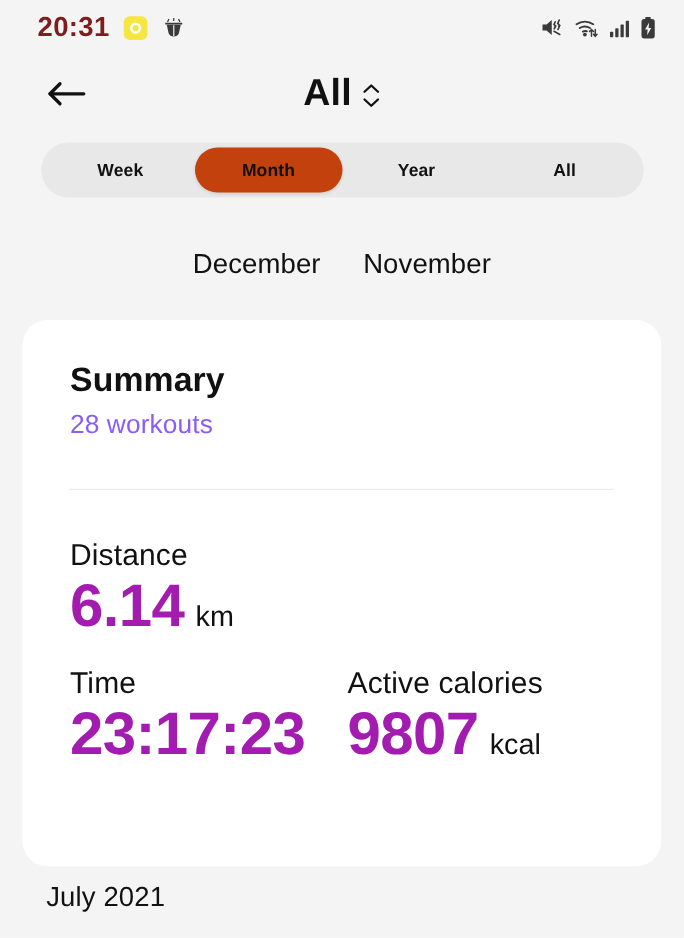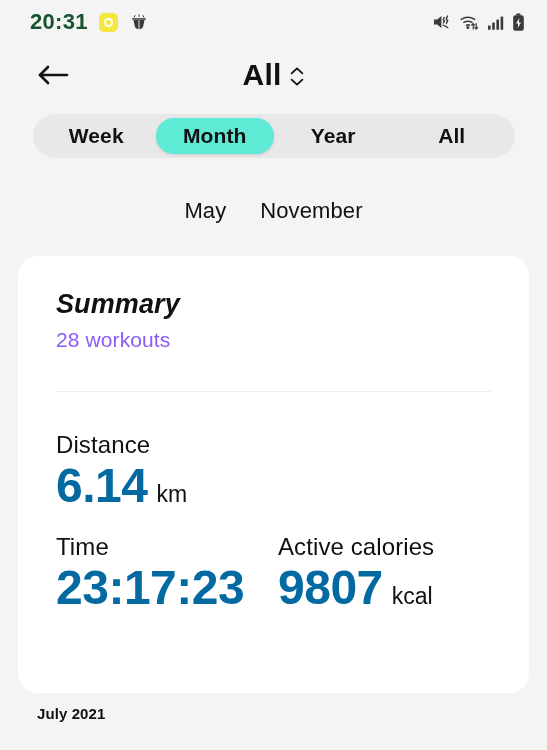--- a/index.html
+++ b/index.html
@@ -12,21 +12,21 @@
   }
   .phone { position:relative; width:547px; height:750px; background:#f4f4f4; }
 
   
   .statusbar {
     position:absolute; top:0; left:0; right:0; height:44px;
     display:flex; align-items:center; justify-content:space-between;
     padding:0 22px 0 30px;
   }
   .sb-left { display:flex; align-items:center; gap:11px; }
-  .sb-clock { font-size:22px; font-weight:700; color:#14532d; letter-spacing:.3px; }
+  .sb-clock { font-size:22px; font-weight:700; color:#7f1d1d; letter-spacing:.3px; }
   .sb-right { display:flex; align-items:center; gap:7px; }
   .icon-snap {
     width:19px; height:19px; border-radius:5px; background:#F5E642;
     display:flex; align-items:center; justify-content:center;
   }
   .icon-snap i { display:block; width:9px; height:9px; border:2px solid #fff; border-radius:50%; }
   .icon-bug { display:block; }
   svg.sbi { display:block; }
 
   
@@ -49,64 +49,64 @@
 
   
   .segmented {
     position:absolute; top:114px; left:33px; width:482px; height:44px;
     background:#e8e8e8; border-radius:22px;
     display:flex; align-items:center; padding:4px;
   }
   .seg {
     flex:1; height:36px; border-radius:18px;
     display:flex; align-items:center; justify-content:center;
-    font-size:21px; font-weight:700; color:#111; cursor:pointer;
+    font-size:14px; font-weight:700; color:#111; cursor:pointer;
     letter-spacing:.1px;
   }
-  .seg.active { background:#5eead4; box-shadow:0 1px 3px rgba(0,0,0,.12); }
+  .seg.active { background:#c2410c; box-shadow:0 1px 3px rgba(0,0,0,.12); }
 
   
   .months {
     position:absolute; top:198px; left:0; right:0;
     display:flex; align-items:center; justify-content:center; gap:0;
   }
   .month-chip {
     font-size:22px; font-weight:400; color:#111; cursor:pointer;
     padding:0 17px; letter-spacing:.1px; white-space:nowrap;
   }
 
   
   .card {
     position:absolute; top:256px; left:18px; width:511px; height:437px;
     background:#ffffff; border-radius:20px; padding:33px 38px 0 38px;
   }
-  .card-title { font-size:27px; font-weight:700; color:#111; letter-spacing:.1px;font-style:italic; }
+  .card-title { font-size:27px; font-weight:700; color:#111; letter-spacing:.1px; }
   .card-sub { font-size:21px; font-weight:400; color:#8b5cf6; margin-top:8px; letter-spacing:.1px; }
   .divider { height:1px; background:#ededed; margin-top:39px; }
 
   .metric-label {
     font-size:24px; font-weight:400; color:#111; letter-spacing:.1px;
   }
   .metric-value {
     display:flex; align-items:baseline; gap:9px; margin-top:1px;
   }
   .metric-num {
-    font-size:48px; font-weight:700; color:#0369a1; letter-spacing:-0.5px; line-height:1.1;
+    font-size:48px; font-weight:700; color:#a21caf; letter-spacing:-0.5px; line-height:1.1;
   }
   .metric-unit { font-size:23px; font-weight:400; color:#111;text-align:center; }
 
   .block-distance { margin-top:39px; }
   .row-two { display:flex; margin-top:20px; }
   .col-time { width:222px; }
   .col-cal { flex:1; }
 
   
   .footer-date {
     position:absolute; top:705px; left:37px;
-    font-size:15px; font-weight:700; color:#111; letter-spacing:.1px;
+    font-size:22px; font-weight:400; color:#111; letter-spacing:.1px;
   }
 </style>
 </head>
 <body>
 
 <div class="phone">
 
   <div class="statusbar">
     <div class="sb-left">
       <span class="sb-clock">20:31</span>
@@ -198,21 +198,21 @@
     </div>
     <div class="seg">
       <span>Year</span>
     </div>
     <div class="seg">
       <span>All</span>
     </div>
   </div>
 
   <div class="months">
-    <div class="month-chip">May</div>
+    <div class="month-chip">December</div>
     <div class="month-chip">November</div>
   </div>
 
   <div class="card">
     <div class="card-title">Summary</div>
     <div class="card-sub">28 workouts</div>
     <div class="divider"></div>
 
     <div class="block-distance">
       <div class="metric-label">Distance</div>

